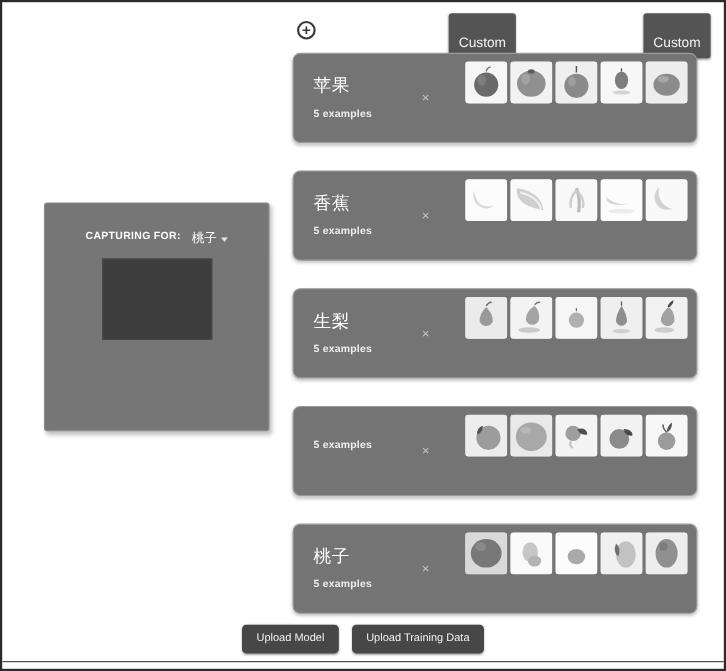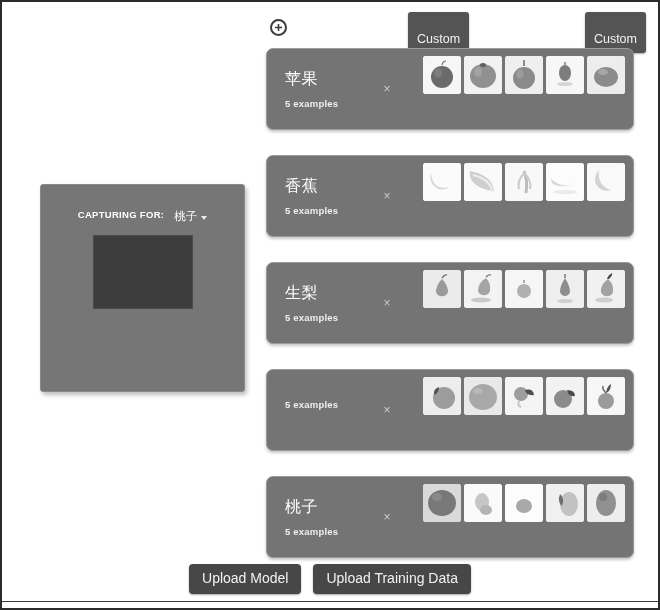--- a/index.html
+++ b/index.html
@@ -225,21 +225,21 @@
     position: absolute;
     left: 0;
     bottom: 14px;
     width: 100%;
     display: flex;
     justify-content: center;
     gap: 12px;
   }
   .bottombar .btn-dark {
     background: #474747;
-    font-size: 14px;
+    font-size: 10px;
     padding: 7px 13px 8px 13px;
     border-radius: 4px;
   }
 
   .bottom-rule {
     position: absolute;
     left: 0;
     bottom: 6px;
     width: 100%;
     height: 1px;

